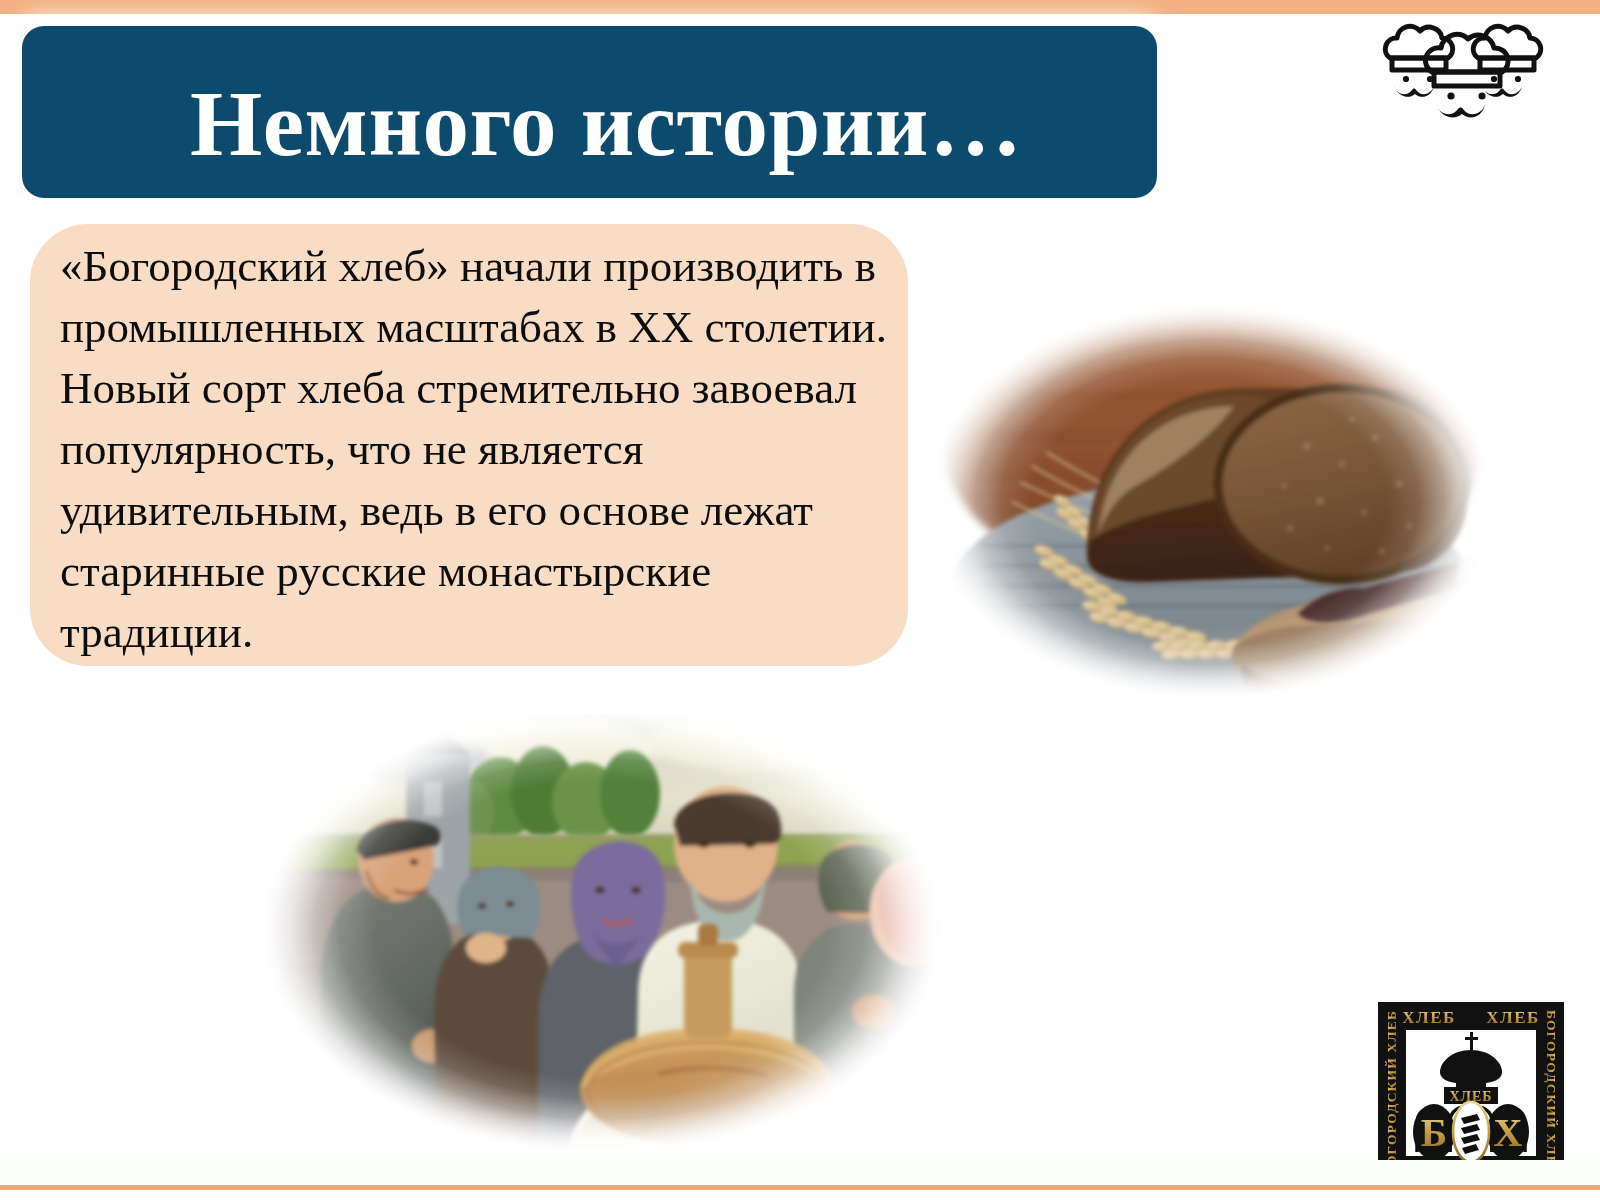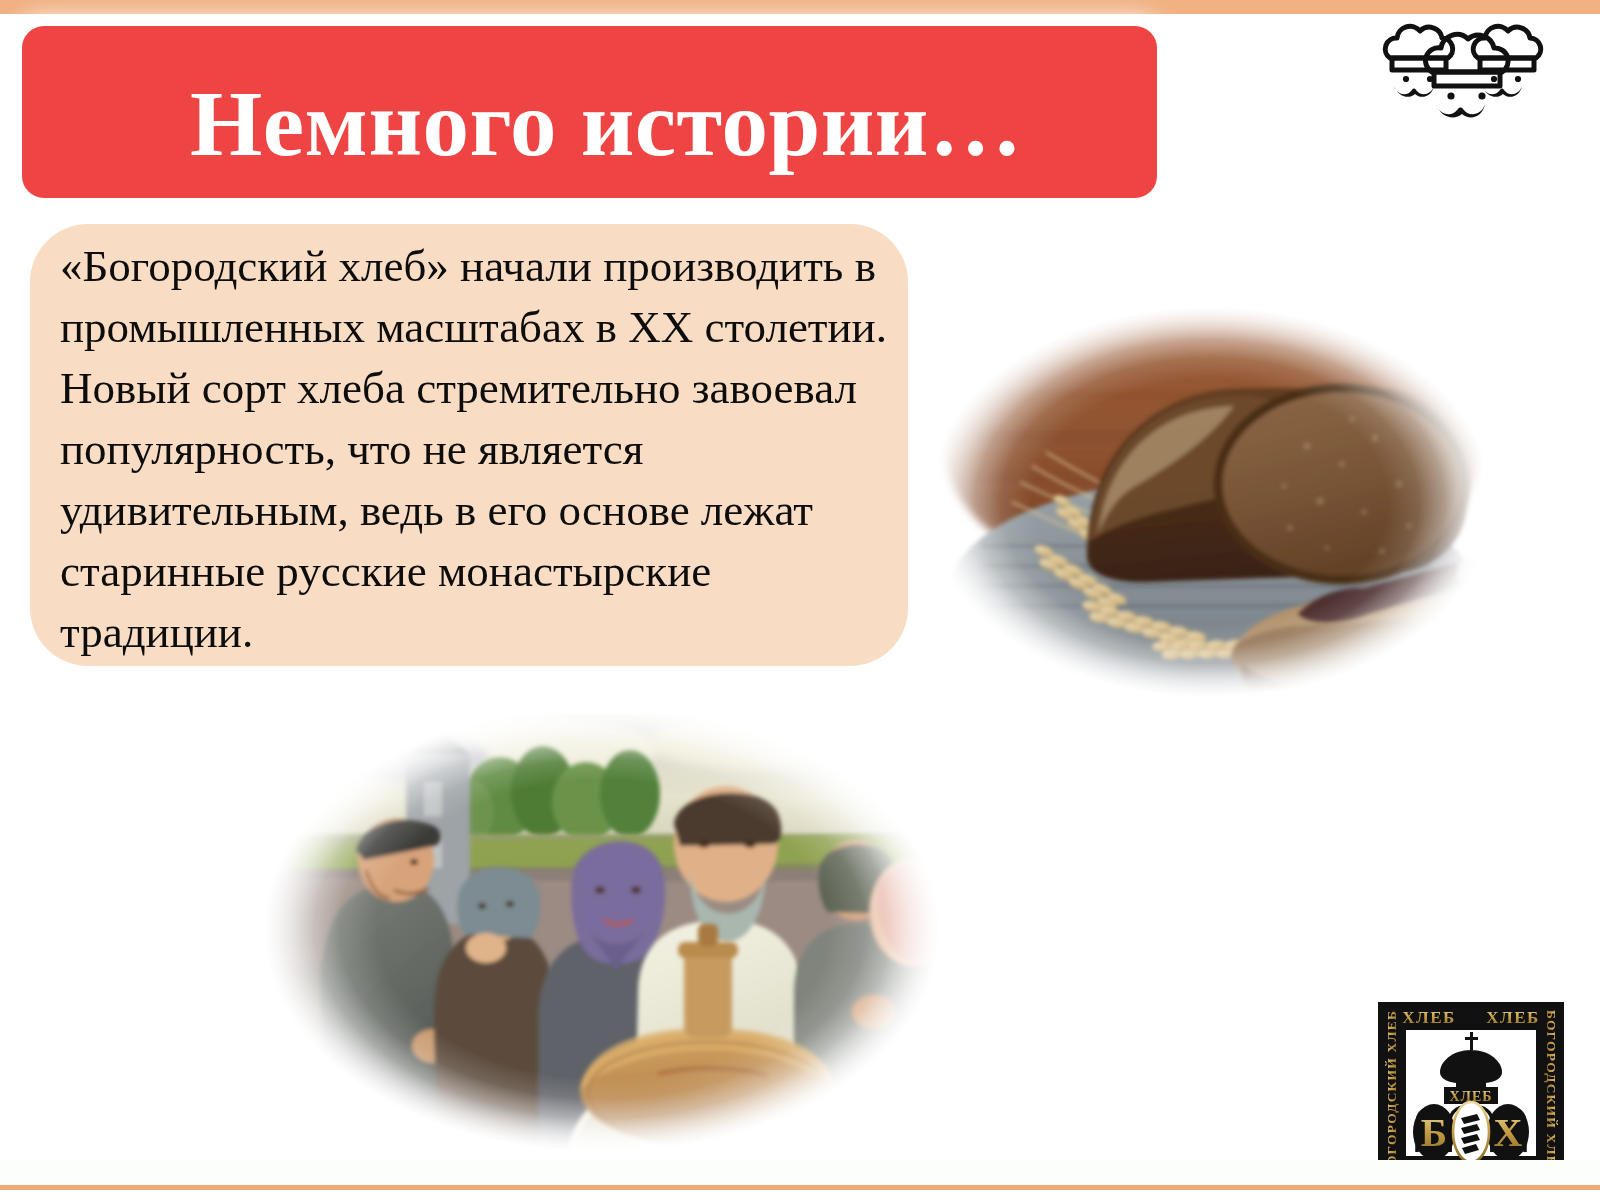--- a/index.html
+++ b/index.html
@@ -40,21 +40,21 @@
     left: 0; top: 1160px;
     width: 1600px; height: 25px;
     background: #FCFEFC;
   }
 
   
   .title-banner {
     position: absolute;
     left: 22px; top: 26px;
     width: 1135px; height: 172px;
-    background: #ef4444;
+    background: #0c4a6e;
     border-radius: 22px;
     box-shadow: 0 0 22px 10px rgba(255,255,255,0.85);
   }
   .title-text {
     position: absolute;
     left: 168px;
     top: 44px;
     width: 980px;
     font-size: 93px;
     line-height: 108px;

